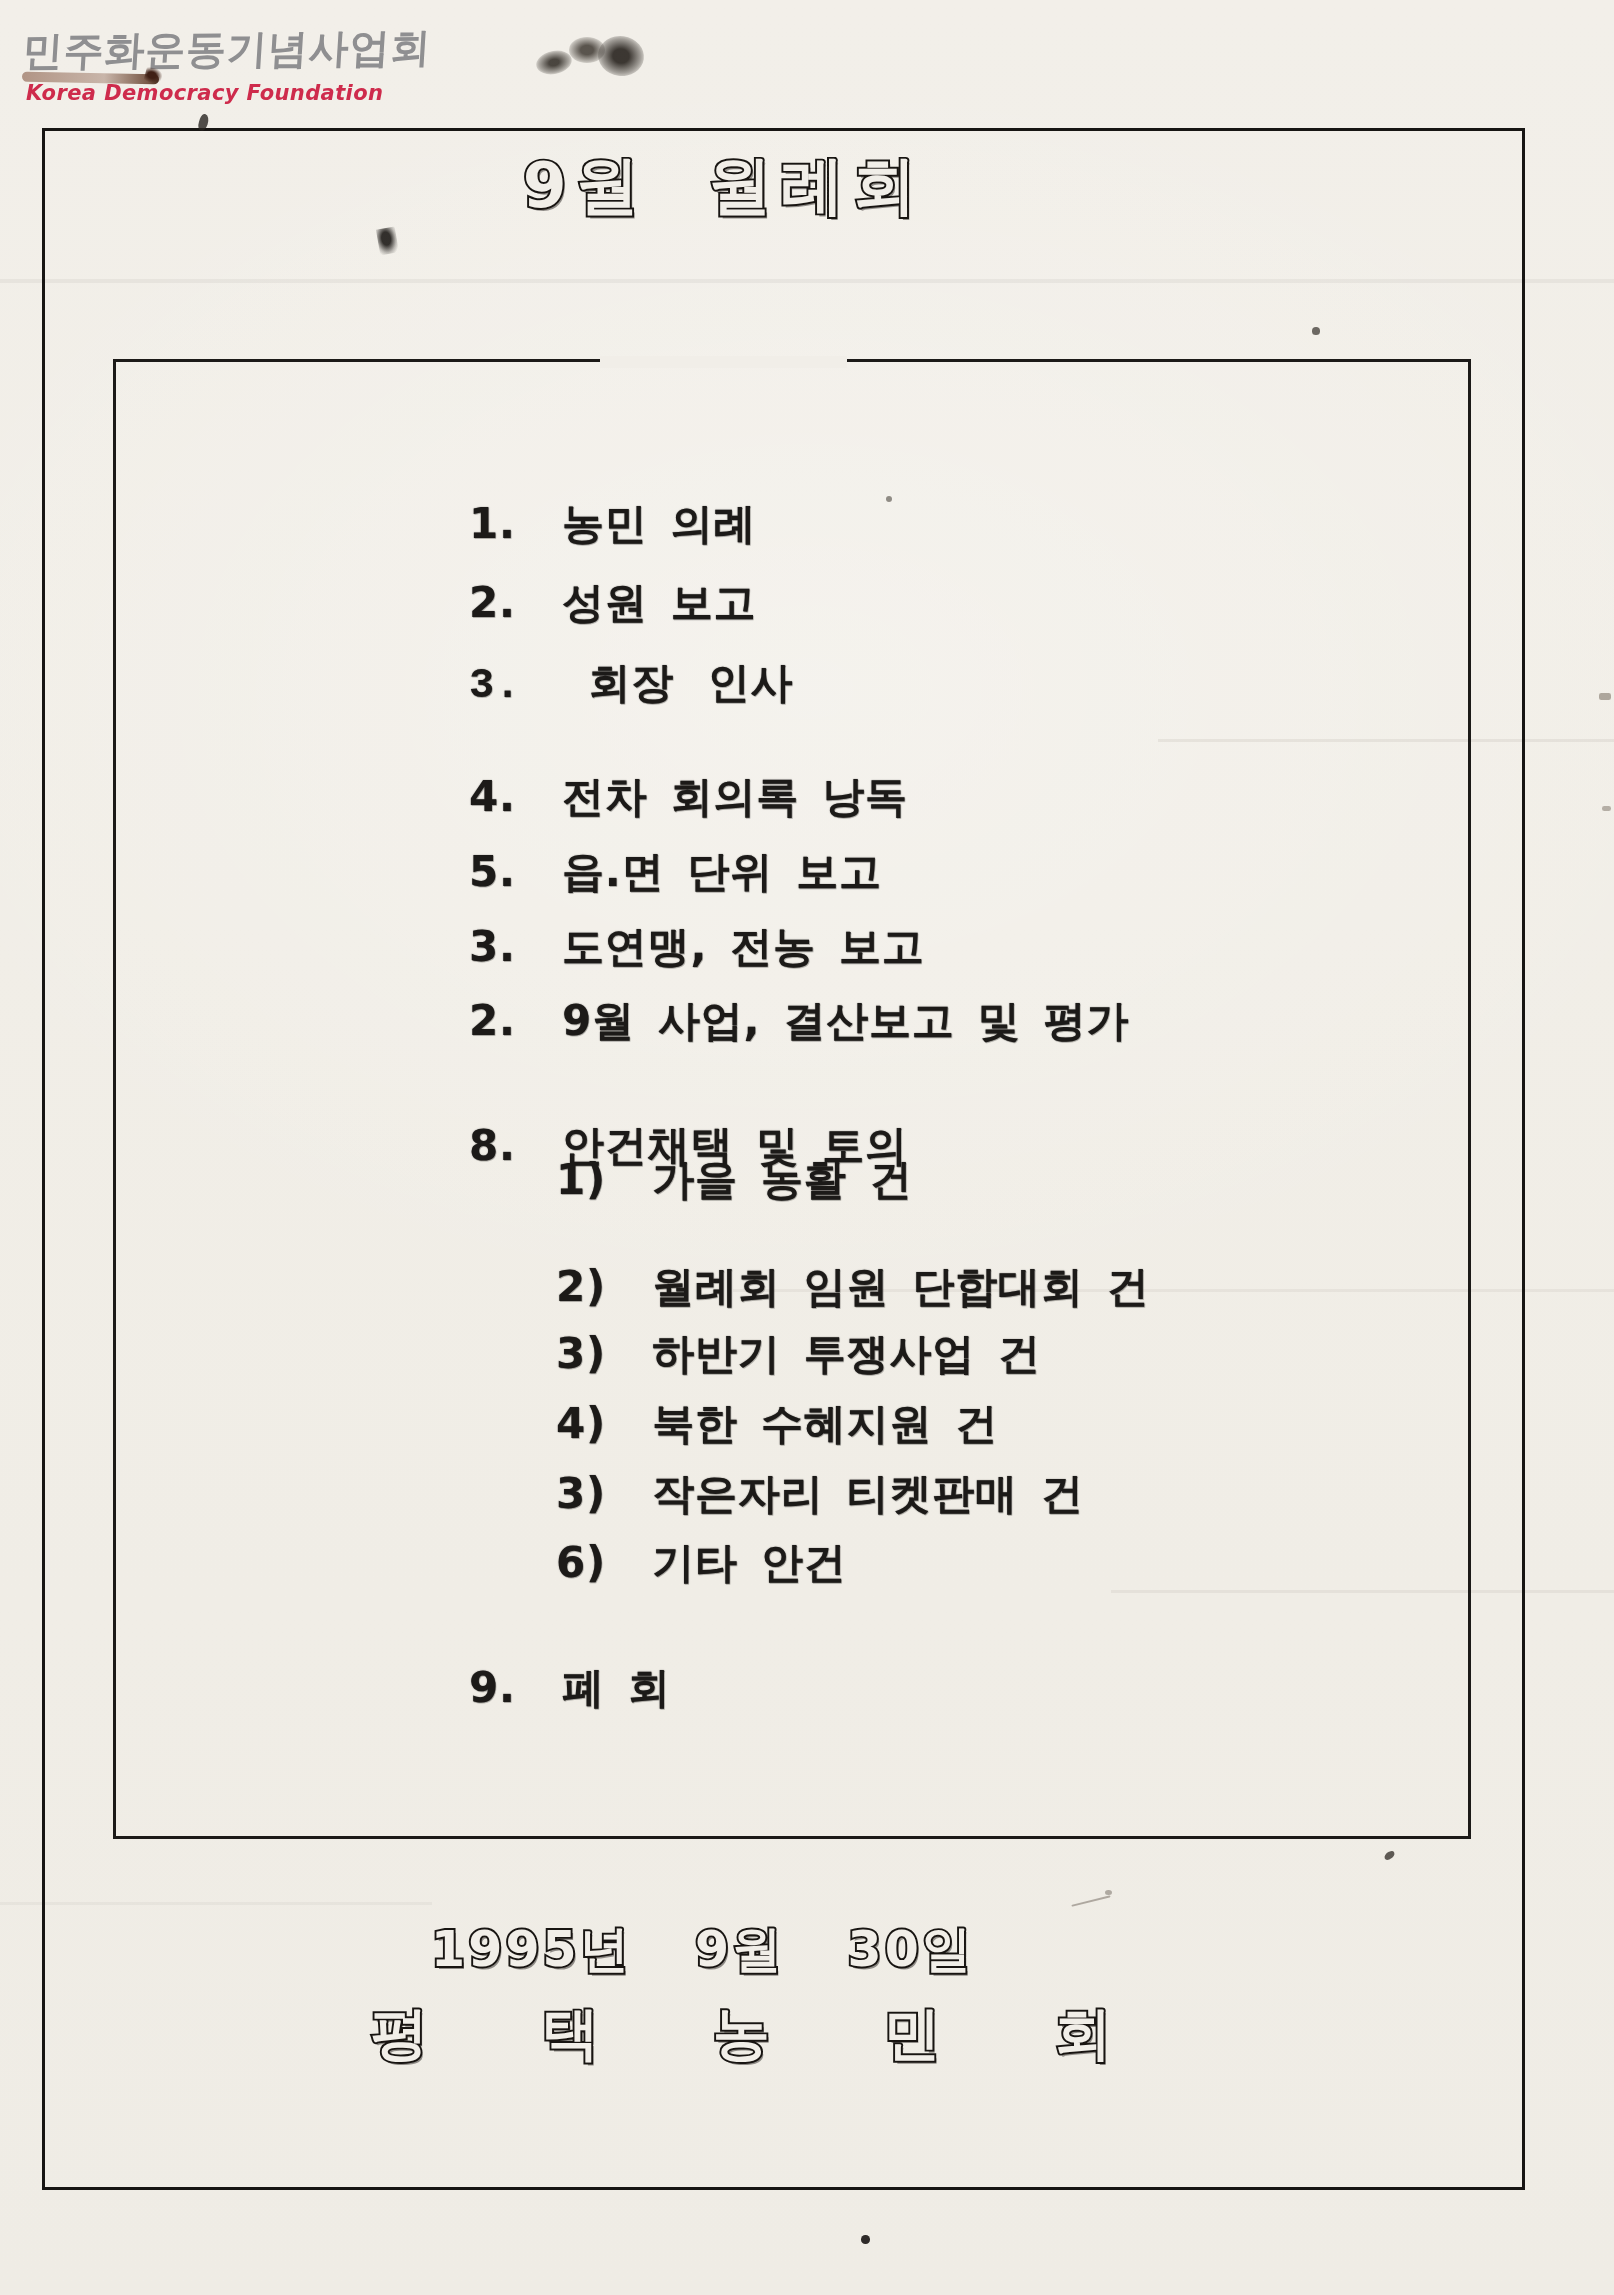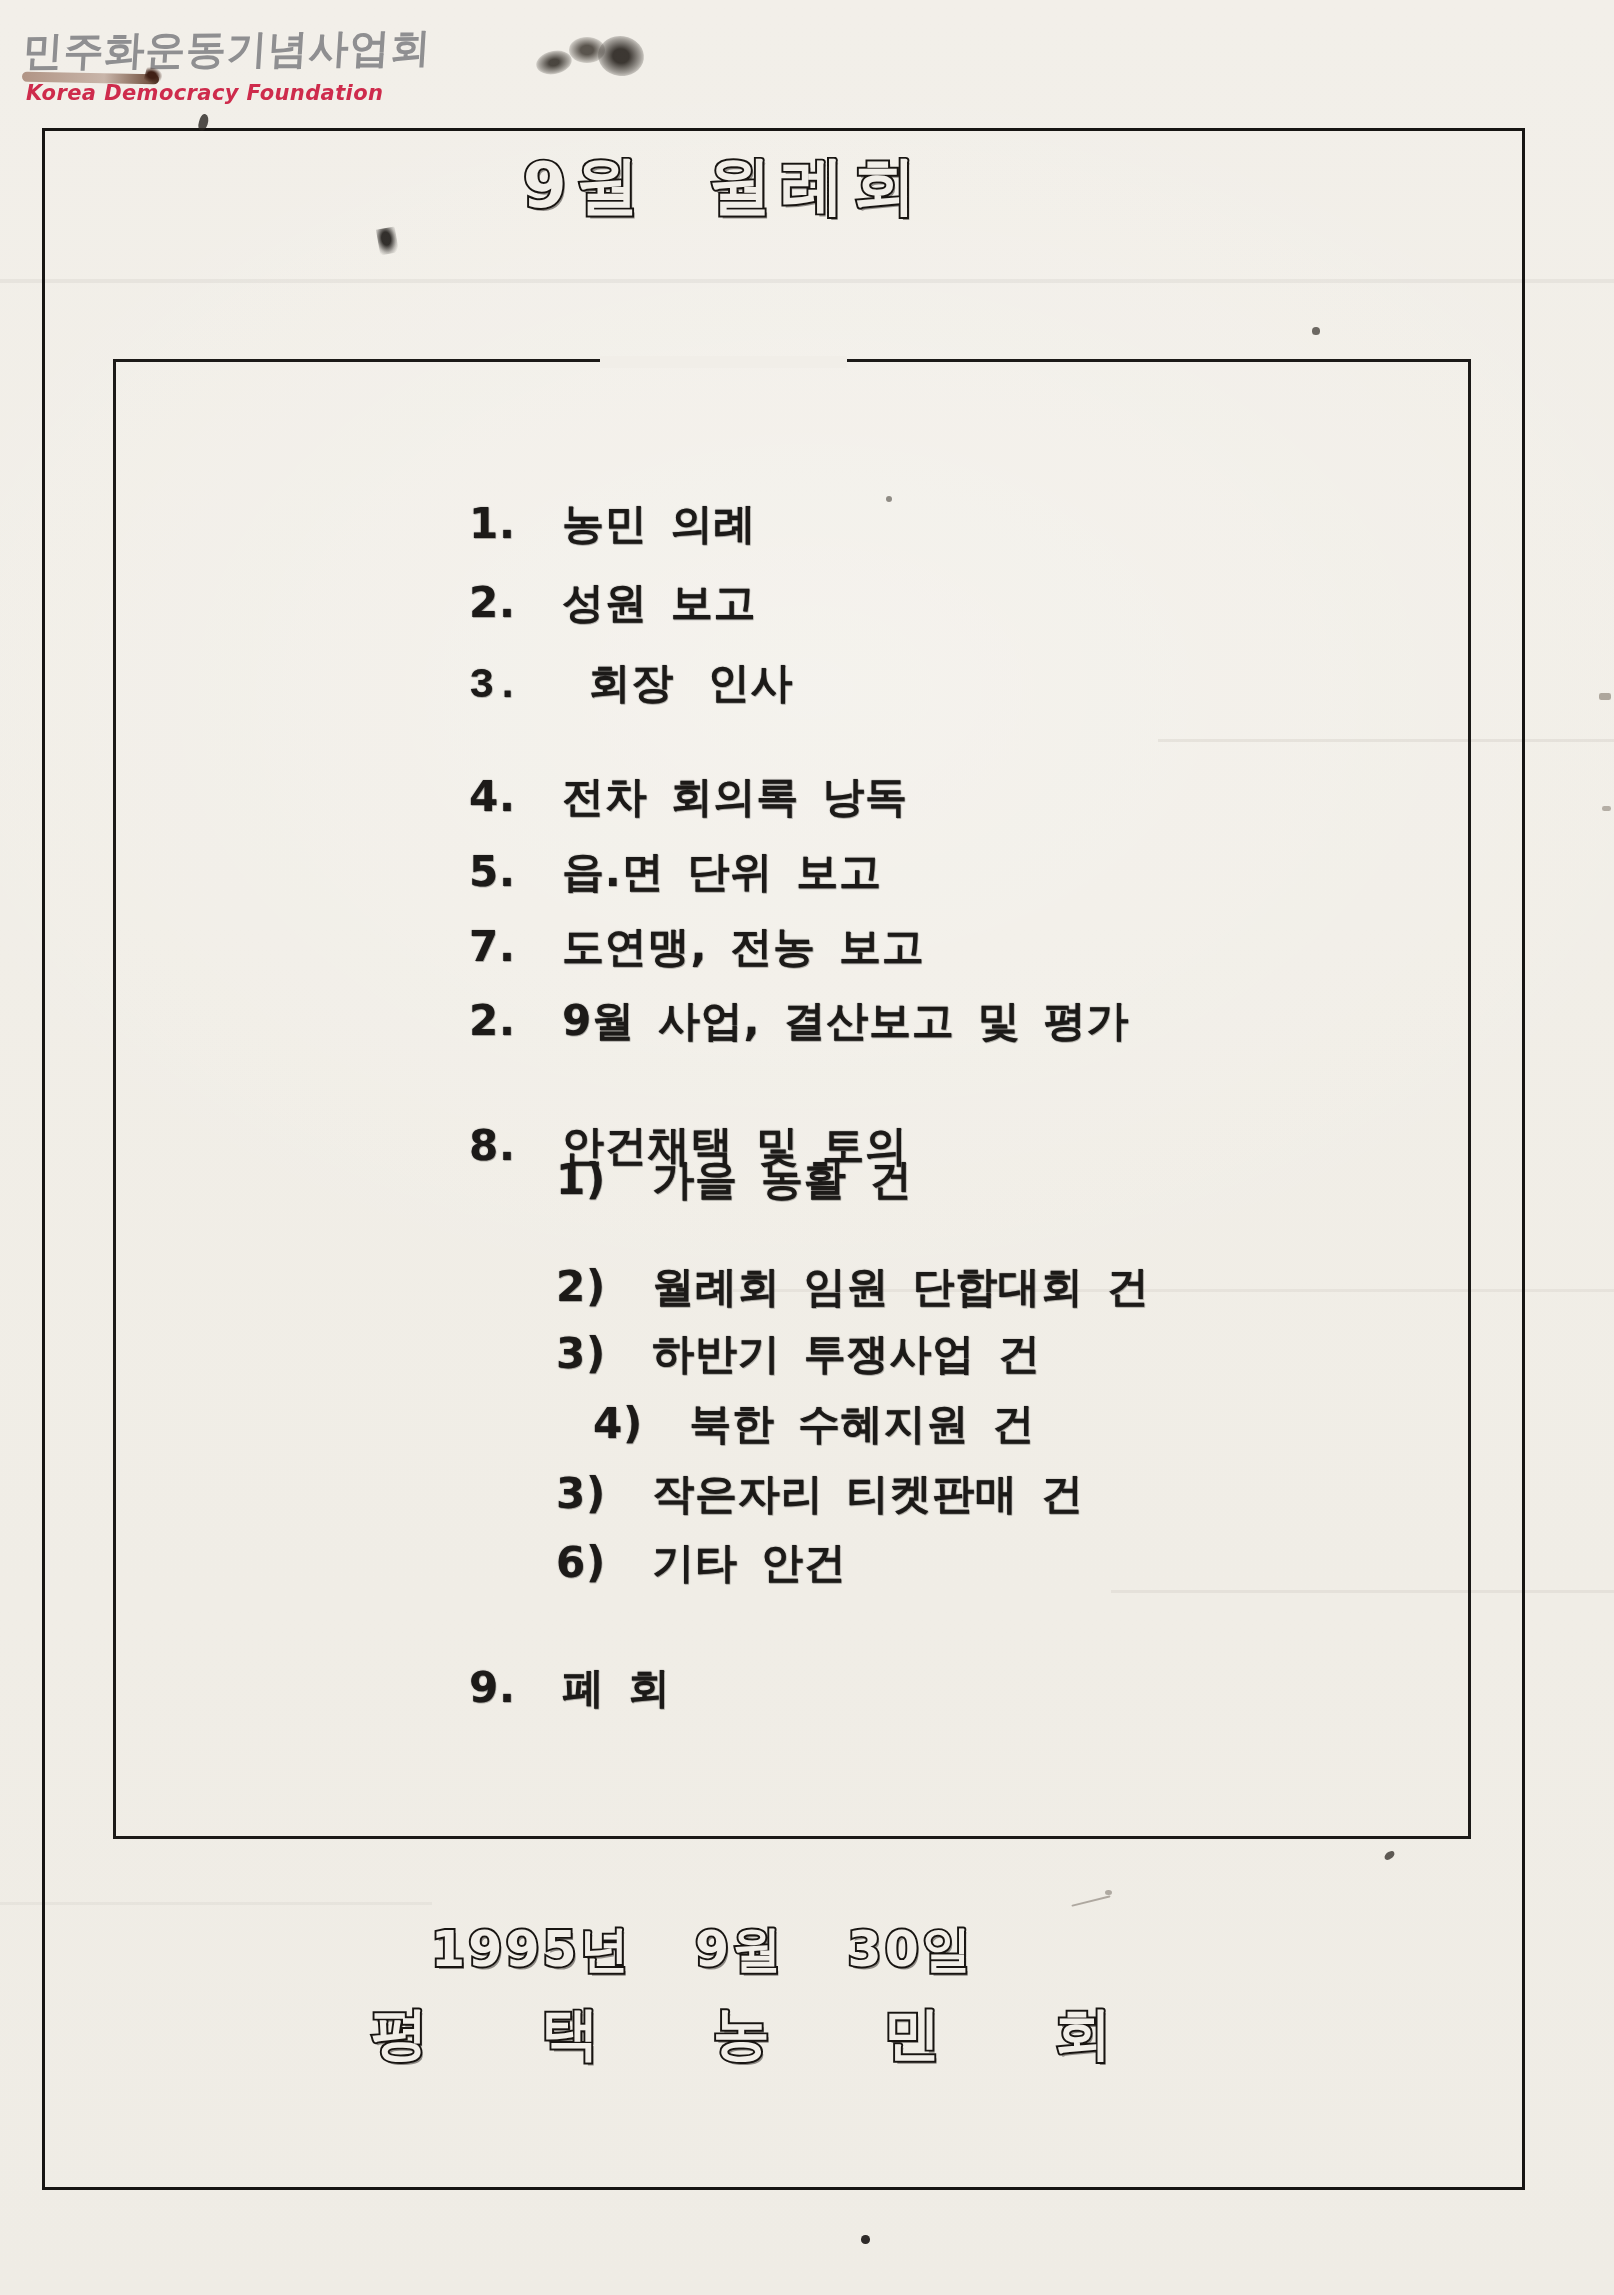--- a/index.html
+++ b/index.html
@@ -84,21 +84,21 @@
     position:absolute; font-size:42px; font-weight:800; letter-spacing:0.8px; word-spacing:7.7px;
     white-space:pre; color:var(--ink);
     text-shadow:0 0 1.2px rgba(28,26,24,0.65), 0.8px 0.8px 0 rgba(28,26,24,0.25);
   }
   .row.main{left:353px;}
   .row.sub{left:440px;}
   .r1{top:134px;} .r2{top:213px;} .r3{top:293px;font-family:Liberation Mono, monospace;}
   .r4{top:407px;} .r5{top:482px;} .r6{top:557px;} .r7{top:631px;}
   .r8{top:756px;}
   .s1{top:790px;} .s2{top:897px;} .s3{top:964px;}
-  .s4{top:1034px;margin-left:37px;} .s5{top:1104px;} .s6{top:1173px;}
+  .s4{top:1034px;} .s5{top:1104px;} .s6{top:1173px;}
   .r9{top:1298px;}
   
   .date-line{
     position:absolute; left:386px; top:1786px; 
     font-size:49px; letter-spacing:3.1px; word-spacing:43px; white-space:pre;
   }
   .org-line{
     position:absolute; left:326px; top:1865px; 
     font-size:57px; letter-spacing:1.5px; word-spacing:91px; white-space:pre;
   }
@@ -150,21 +150,21 @@
     <div class="doc-title outline-text">9월 월례회</div>
 
     <div class="inner-box">
       <div class="section-patch"></div>
 
       <div class="row main r1">1.  농민 의례</div>
       <div class="row main r2">2.  성원 보고</div>
       <div class="row main r3">3.  회장 인사</div>
       <div class="row main r4">4.  전차 회의록 낭독</div>
       <div class="row main r5">5.  읍.면 단위 보고</div>
-      <div class="row main r6">7.  도연맹, 전농 보고</div>
+      <div class="row main r6">3.  도연맹, 전농 보고</div>
       <div class="row main r7">2.  9월 사업, 결산보고 및 평가</div>
       <div class="row main r8">8.  안건채택 및 토의</div>
       <div class="row sub s1">1)  가을 농활 건</div>
       <div class="row sub s2">2)  월례회 임원 단합대회 건</div>
       <div class="row sub s3">3)  하반기 투쟁사업 건</div>
       <div class="row sub s4">4)  북한 수혜지원 건</div>
       <div class="row sub s5">3)  작은자리 티켓판매 건</div>
       <div class="row sub s6">6)  기타 안건</div>
       <div class="row main r9">9.  폐 회</div>
     </div>

